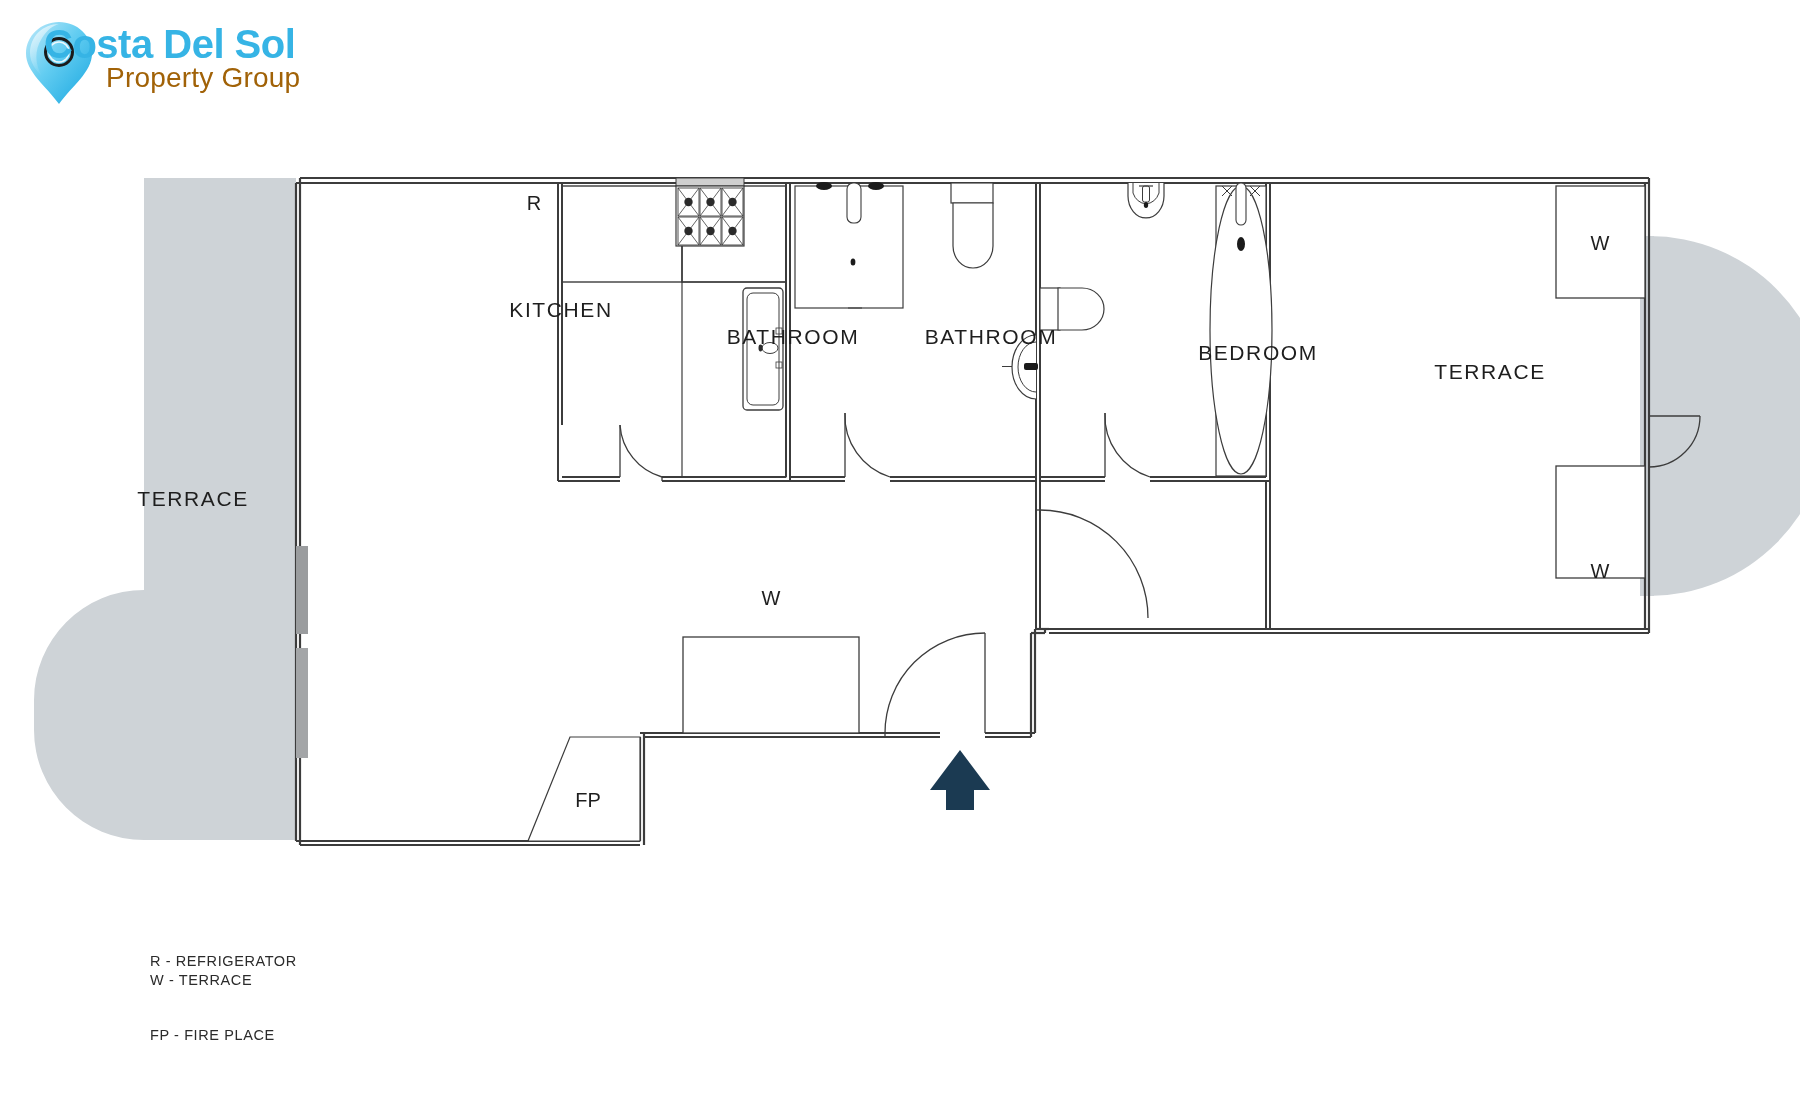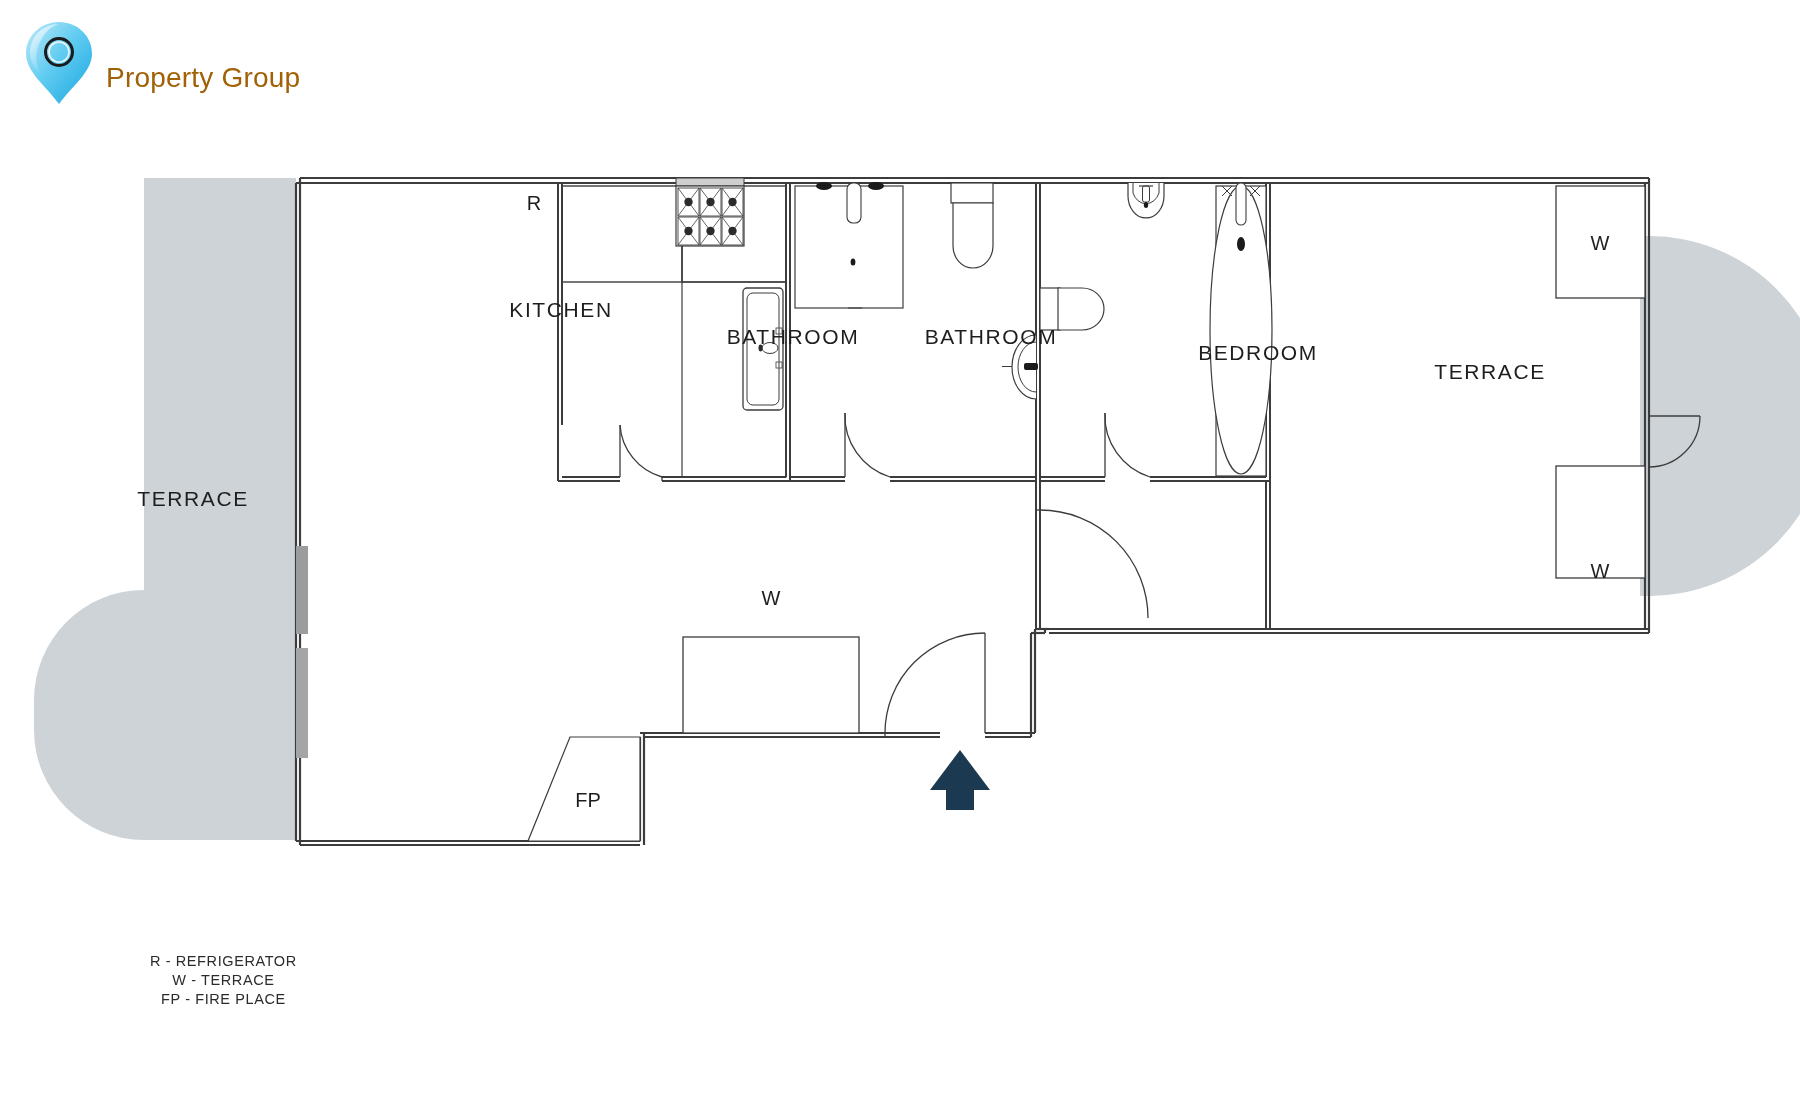--- a/index.html
+++ b/index.html
@@ -65,23 +65,23 @@
   #legend {
     position: absolute;
     left: 150px;
     top: 952px;
     font-size: 14.5px;
     line-height: 19px;
     color: #2b2b2b;
     letter-spacing: 0.6px;
     font-family: "Liberation Sans", sans-serif;
   }
-  #legend div { white-space: nowrap; text-align: center; }
+  #legend div { white-space: nowrap; }
   .lg2 { padding-left: 0px; }
-  .lg3 { padding-left: 0px; }
+  .lg3 { padding-left: 0px; margin-top: 36px; }
 </style>
 </head>
 <body>
 
 <div id="page">
 
   <div id="logo">
     <svg id="logo-pin" viewBox="0 0 74 86">
       <defs>
         <linearGradient id="pinGrad" x1="0" y1="0" x2="1" y2="1">
@@ -92,20 +92,21 @@
         <linearGradient id="pinShine" x1="0" y1="0" x2="0.4" y2="1">
           <stop offset="0%" stop-color="#ffffff" stop-opacity="0.75"></stop>
           <stop offset="100%" stop-color="#ffffff" stop-opacity="0"></stop>
         </linearGradient>
       </defs>
       <path d="M37 2 C18.5 2 4 16 4 33.5 C4 52 24 66 37 84 C50 66 70 52 70 33.5 C70 16 55.5 2 37 2 Z" fill="url(#pinGrad)"></path>
       <path d="M37 4 C21 4 8 16.5 8 33 C8 42 13 49.5 20 56 C13 45 12 30 20 18 C25 10 31 5.5 37 4 Z" fill="url(#pinShine)"></path>
       <circle cx="37" cy="32" r="13.5" fill="none" stroke="#1b1b1b" stroke-width="3"></circle>
       <circle cx="37" cy="32" r="10" fill="none" stroke="#ffffff" stroke-width="1.6" opacity="0.85"></circle>
     </svg>
+    <div id="logo-brand">Costa Del Sol</div>
     <div id="logo-sub">Property Group</div>
   </div>
 
   <svg id="plan" viewBox="0 0 1800 1100">
 
     <g>
       <path d="M 34 700
                A 110 110 0 0 1 144 590
                L 144 178
                L 296 178

